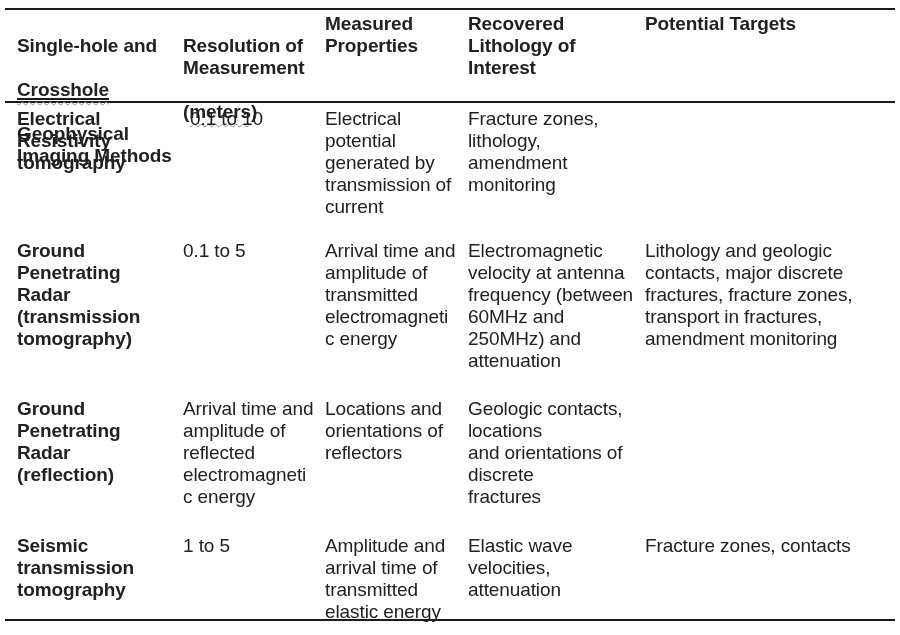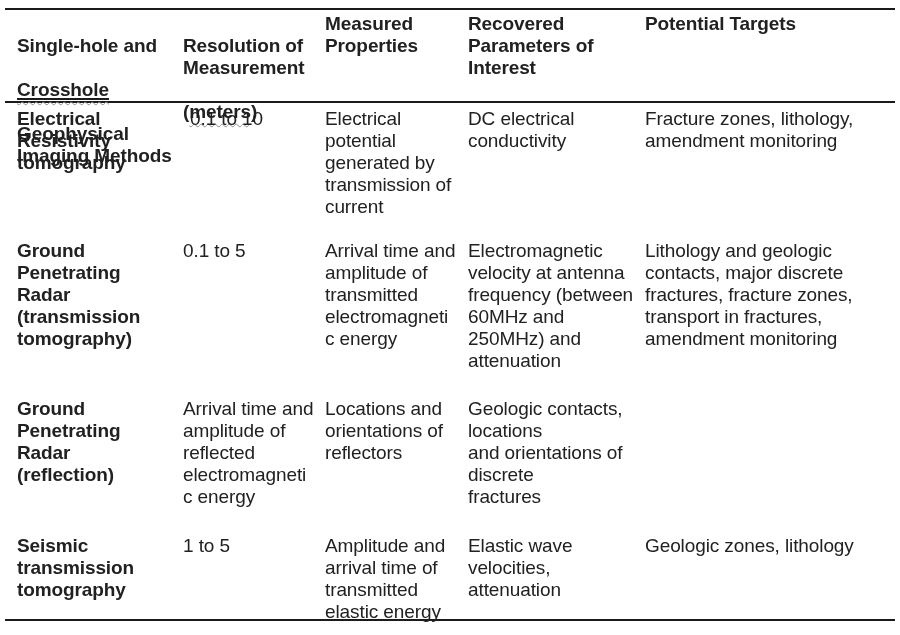--- a/index.html
+++ b/index.html
@@ -88,37 +88,35 @@
 Imaging Methods</div>
       </div>
       <div class="cell cell-bold">
         <div class="hline">Resolution of
 Measurement</div>
         <div><span>(</span><span class="squiggle">meters</span><span>)</span></div>
       </div>
       <div class="cell cell-bold">Measured
 Properties</div>
       <div class="cell cell-bold">Recovered
-Parameters of
+Lithology of
 Interest</div>
       <div class="cell cell-bold">Potential Targets</div>
     </div>
 
     <div class="trow trow-1">
       <div class="cell cell-bold">Electrical
 Resistivity
 tomography</div>
       <div class="cell indent-sm">0.1 to 10</div>
       <div class="cell">Electrical
 potential
 generated by
 transmission of
 current</div>
-      <div class="cell">DC electrical
-conductivity</div>
       <div class="cell">Fracture zones, lithology,
 amendment monitoring</div>
     </div>
 
     <div class="trow trow-2">
       <div class="cell cell-bold">Ground
 Penetrating Radar
 (transmission
 tomography)</div>
       <div class="cell">0.1 to 5</div>
@@ -162,17 +160,17 @@
 transmission
 tomography</div>
       <div class="cell">1 to 5</div>
       <div class="cell">Amplitude and
 arrival time of
 transmitted
 elastic energy</div>
       <div class="cell">Elastic wave
 velocities,
 attenuation</div>
-      <div class="cell">Geologic zones, lithology</div>
+      <div class="cell">Fracture zones, contacts</div>
     </div>
 
   </div>
 </div>
 
 </body></html>

